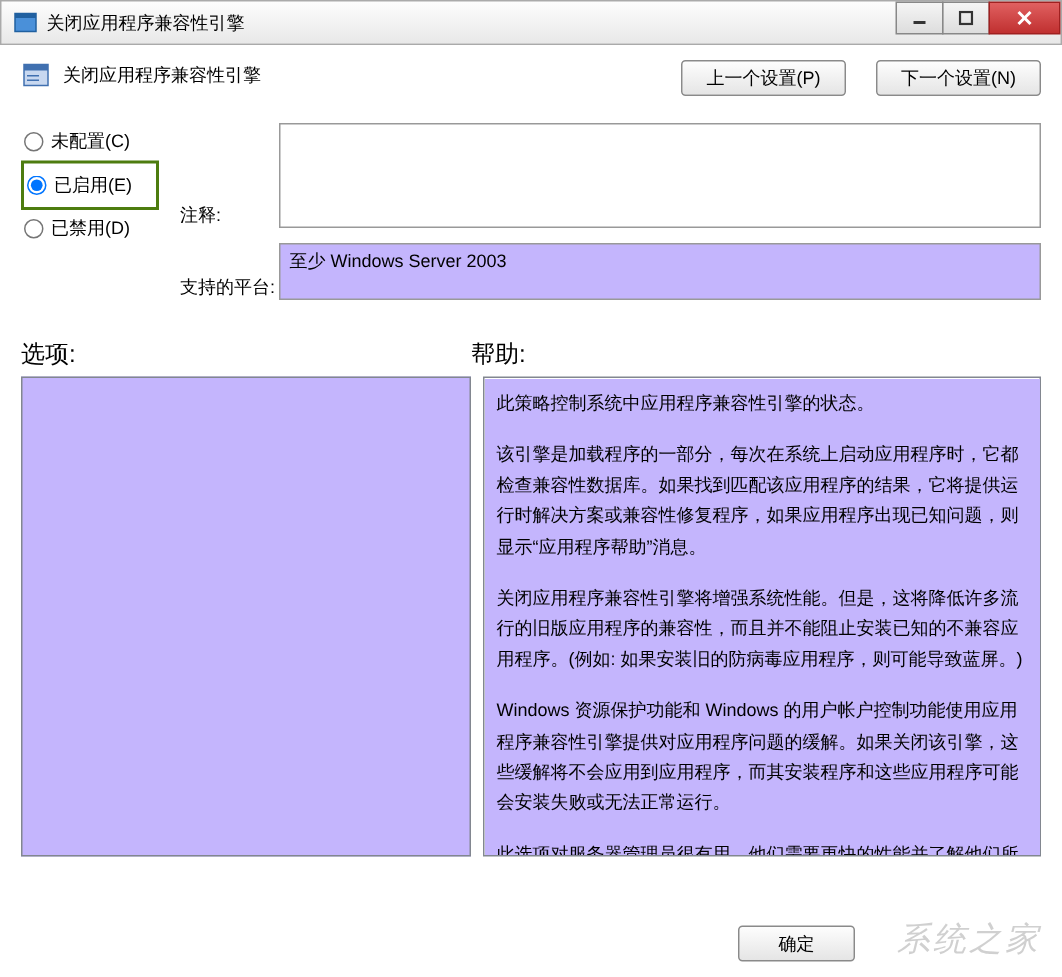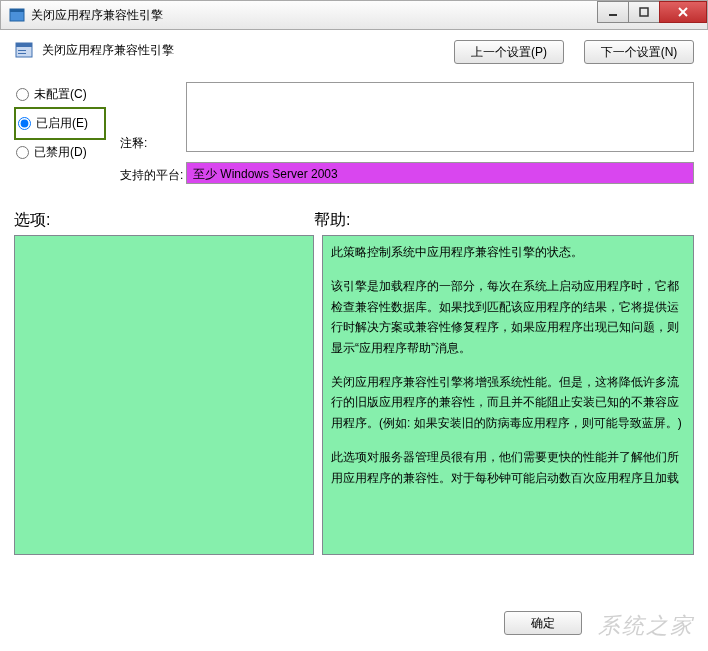--- a/index.html
+++ b/index.html
@@ -25,35 +25,35 @@
     .config-area { display: flex; gap: 14px; margin-bottom: 16px; margin-top: 18px; }
     .radio-col { width: 92px; flex-shrink: 0; }
     .radio-item { display: flex; align-items: center; gap: 5px; padding: 4px 2px; font-size: 12px; }
     .radio-item input { margin: 0; }
     .radio-selected { border: 2px solid #4d7c0f; padding: 2px 0px; }
     
     .right-col { flex: 1; }
     .field-row { display: flex; align-items: flex-end; gap: 0; margin-bottom: 10px; }
     .field-label { width: 66px; text-align: left; font-size: 12px; padding-top: 3px; }
     .comment-box { flex: 1; height: 70px; border: 1px solid #999; background: #fff; padding: 4px; font-size: 12px; resize: none; font-family: inherit; }
-    .platform-box { flex: 1; height: 22px; border: 1px solid #999; background: #d946ef; padding: 2px 6px; font-size: 12px; line-height: 18px; }
+    .platform-box { flex: 1; height: 38px; border: 1px solid #999; background: #c4b5fd; padding: 2px 6px; font-size: 12px; line-height: 18px; }
     
     .lower-labels { display: flex; margin-bottom: 4px; }
     .lower-labels > div { font-size: 16px; }
     .lower-labels .lbl-opt { width: 300px; }
     
     .panels { display: flex; gap: 8px; height: 320px; }
-    .panel { border: 1px solid #828790; background: #86efac; overflow-y: auto; padding: 6px 8px; font-size: 12px; line-height: 1.7; }
+    .panel { border: 1px solid #828790; background: #c4b5fd; overflow-y: auto; padding: 6px 8px; font-size: 12px; line-height: 1.7; }
     .panel-left { width: 300px; }
     .panel-right { flex: 1; }
     .panel-right p { margin-bottom: 14px; }
     
-    .footer { position: absolute; bottom: 10px; right: 14px; display: flex; gap: 6px; align-items: flex-start; }
+    .footer { position: absolute; bottom: 10px; right: 14px; display: flex; gap: 6px; align-items: flex-end; }
     .footer .win-btn { min-width: 78px; }
-    .watermark { font-size: 22px; color: rgba(120,120,120,0.35); font-style: italic; letter-spacing: 2px; margin-left: 10px; pointer-events: none; }
+    .watermark { font-size: 22px; color: rgba(120,120,120,0.35); font-style: italic; letter-spacing: 2px; margin-left: 22px; pointer-events: none; }
     
     ::-webkit-scrollbar { width: 16px; }
     ::-webkit-scrollbar-track { background: #f0f0f0; border-left: 1px solid #ccc; }
     ::-webkit-scrollbar-thumb { background: #c2c2c2; border: 1px solid #888; border-radius: 2px; }
     ::-webkit-scrollbar-button { height: 16px; background: #e5e5e5; border: 1px solid #999; }
   </style>
 </head>
 <body>
 
 <div class="titlebar">
@@ -132,20 +132,21 @@
     <div class="lbl-opt">选项:</div>
     <div>帮助:</div>
   </div>
 
   <div class="panels">
     <div class="panel panel-left"></div>
     <div class="panel panel-right">
       <p>此策略控制系统中应用程序兼容性引擎的状态。</p>
       <p>该引擎是加载程序的一部分，每次在系统上启动应用程序时，它都检查兼容性数据库。如果找到匹配该应用程序的结果，它将提供运行时解决方案或兼容性修复程序，如果应用程序出现已知问题，则显示“应用程序帮助”消息。</p>
       <p>关闭应用程序兼容性引擎将增强系统性能。但是，这将降低许多流行的旧版应用程序的兼容性，而且并不能阻止安装已知的不兼容应用程序。(例如: 如果安装旧的防病毒应用程序，则可能导致蓝屏。)</p>
+      <p>Windows 资源保护功能和 Windows 的用户帐户控制功能使用应用程序兼容性引擎提供对应用程序问题的缓解。如果关闭该引擎，这些缓解将不会应用到应用程序，而其安装程序和这些应用程序可能会安装失败或无法正常运行。</p>
       <p>此选项对服务器管理员很有用，他们需要更快的性能并了解他们所用应用程序的兼容性。对于每秒钟可能启动数百次应用程序且加载</p>
     </div>
   </div>
 
 </div>
 
 <div class="footer">
   <button class="win-btn">确定</button>
   <span class="watermark">系统之家</span>
 </div>

